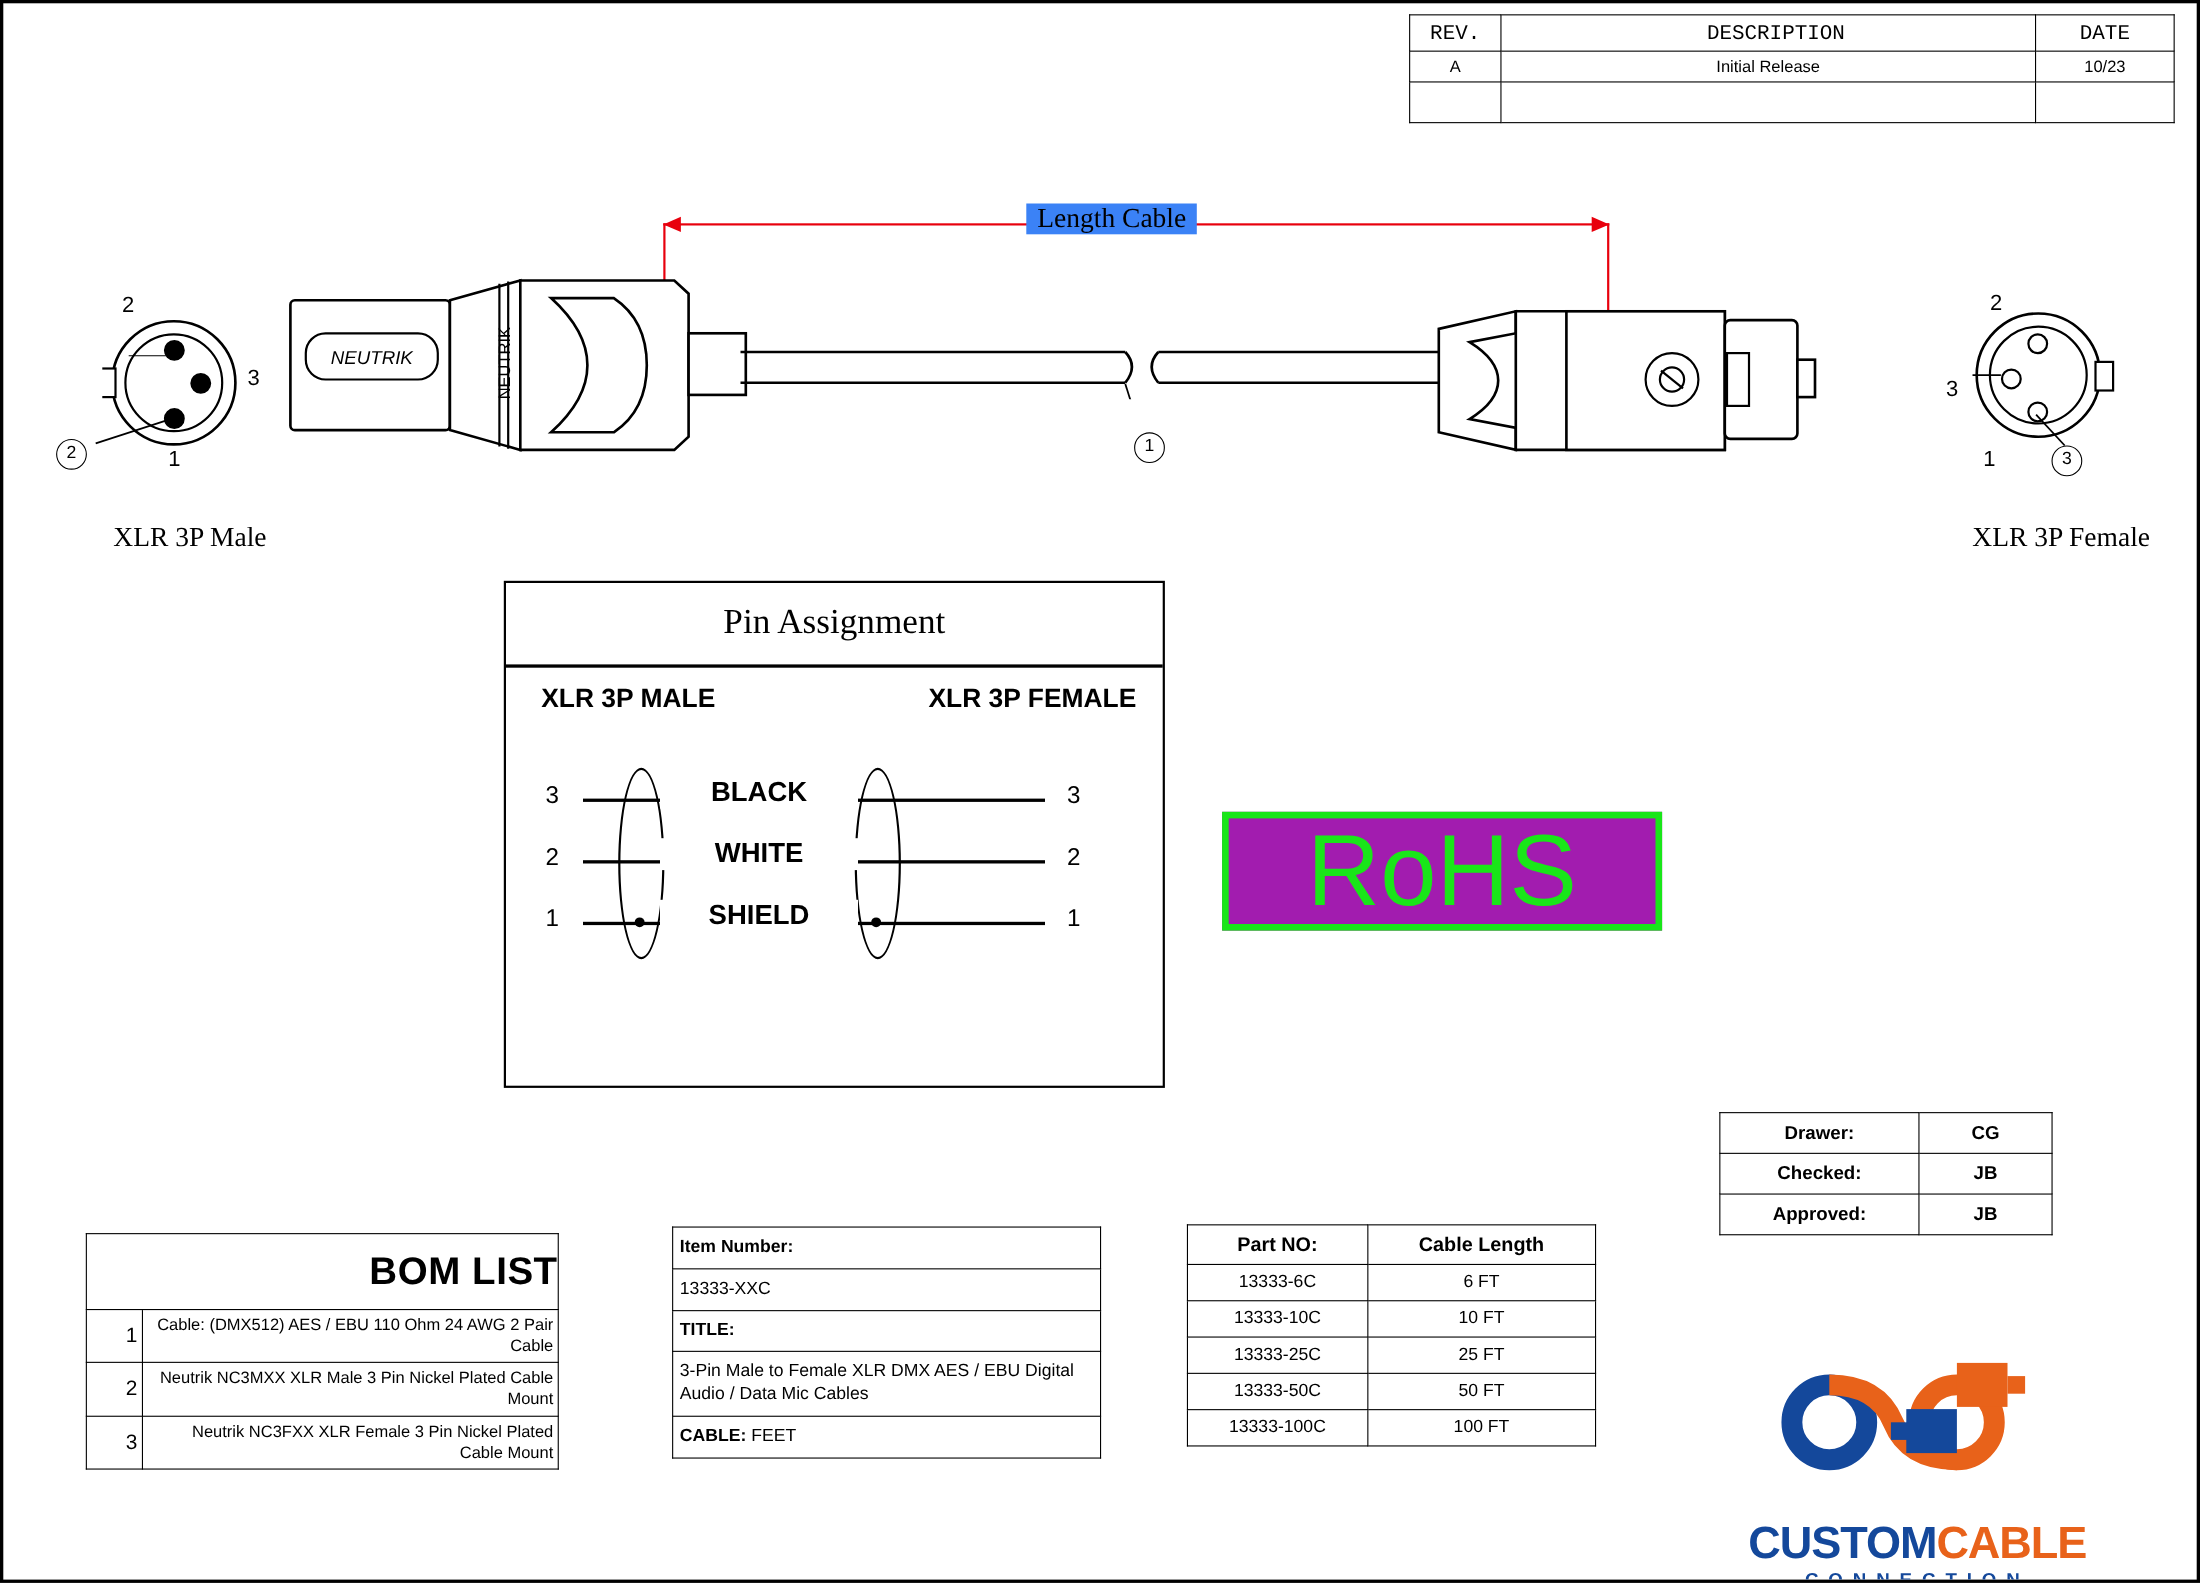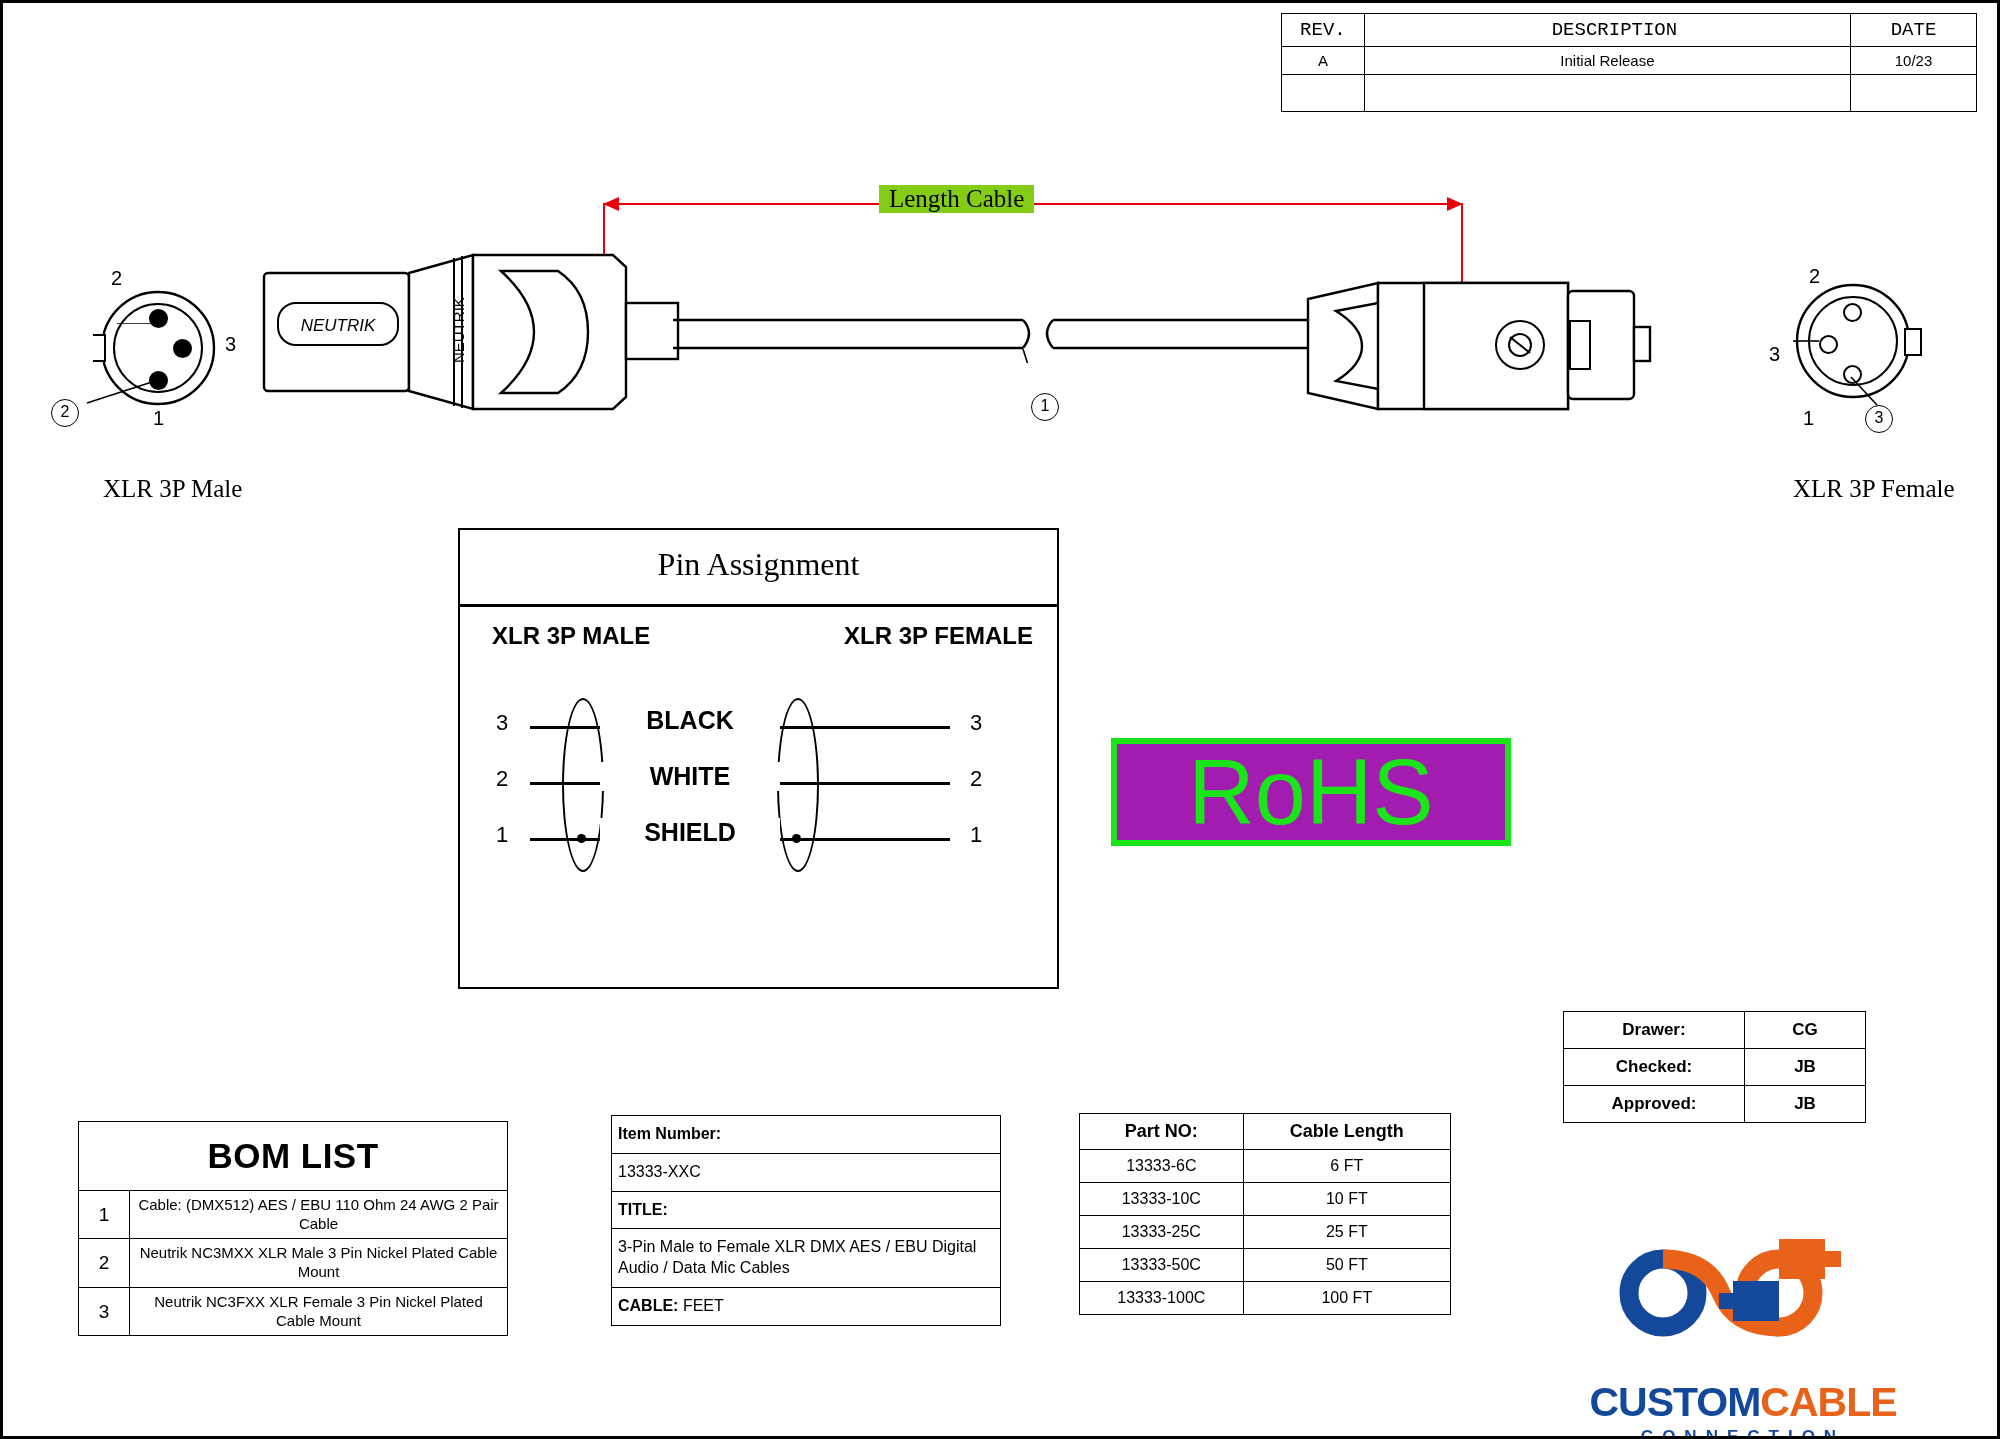--- a/index.html
+++ b/index.html
@@ -17,21 +17,21 @@
   #rev-table .c-date{width:126px;}
   #rev-table tr.hdr td{font-size:19px;font-family:Liberation Mono, monospace;}
   #rev-table tr.blank td{height:26px;}
 
   
   #dim-line{position:absolute;left:600px;top:200px;width:860px;height:2px;background:#e8000d;}
   .dim-tick{position:absolute;width:2px;background:#e8000d;}
   .arrow-l,.arrow-r{position:absolute;top:194px;width:0;height:0;border-top:7px solid transparent;border-bottom:7px solid transparent;}
   .arrow-l{left:600px;border-right:16px solid #e8000d;}
   .arrow-r{left:1444px;border-left:16px solid #e8000d;}
-  #dim-label{position:absolute;left:876px;top:182px;background:#84cc16;padding:0 10px;font-size:25px;}
+  #dim-label{position:absolute;left:930px;top:182px;background:#3b82f6;padding:0 10px;font-size:25px;}
 
   
   .pinhole{position:absolute;width:15px;height:15px;border:2px solid #000;border-radius:50%;background:#000;}
   .pinhole.hollow{background:#fff;}
   .circlenum{position:absolute;width:26px;height:26px;border:1.6px solid #000;border-radius:50%;font-size:16px;line-height:24px;text-align:center;background:#fff;}
   .plainnum{position:absolute;font-size:20px;}
 
   
   #pin-box{position:absolute;left:455px;top:525px;width:597px;height:457px;border:2.5px solid #000;background:#fff;}
   #pin-title{position:absolute;left:0;top:16px;width:100%;text-align:center;font-size:32px;}
@@ -48,21 +48,21 @@
   #rohs span{display:block;text-align:center;font-size:92px;line-height:96px;color:#19e619;font-family:"Liberation Sans",sans-serif;}
 
   
   #appr-table{position:absolute;left:1560px;top:1008px;border-collapse:collapse;}
   #appr-table td{border:1.6px solid #000;font-size:17px;font-weight:bold;padding:8px 10px;text-align:center;}
   #appr-table td.lbl{width:160px;}
   #appr-table td.val{width:100px;}
 
   
   #bom{position:absolute;left:75px;top:1118px;border-collapse:collapse;width:430px;}
-  #bom td{border:1.6px solid #000;font-size:15px;text-align:center;padding:5px 4px;line-height:1.25;}
+  #bom td{border:1.6px solid #000;font-size:15px;text-align:right;padding:5px 4px;line-height:1.25;}
   #bom td.idx{width:42px;font-size:19px;}
   #bom .bom-title{font-size:35px;font-weight:bold;padding:12px 0;letter-spacing:.5px;}
 
   
   #item{position:absolute;left:608px;top:1112px;border-collapse:collapse;width:390px;}
   #item td{border:1.6px solid #000;font-size:16px;text-align:left;padding:8px 6px;line-height:1.3;}
   #item td.hd{font-weight:bold;}
 
   
   #part{position:absolute;left:1076px;top:1110px;border-collapse:collapse;width:372px;}

